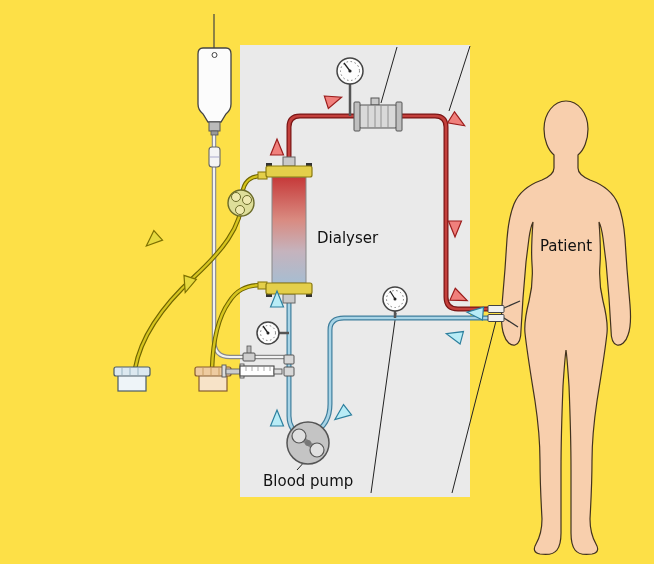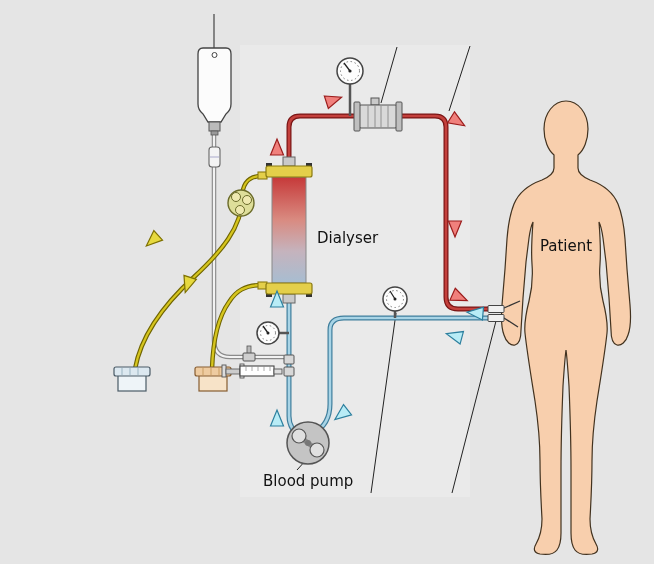--- a/index.html
+++ b/index.html
@@ -1,17 +1,17 @@
 <!DOCTYPE html>
 <html><head>
 <meta charset="utf-8">
 <title>Diagram</title>
 <style>
   html,body{margin:0;padding:0;background:#ffffff;}
-  .canvas{position:relative;width:654px;height:564px;background:#e5e5e5;overflow:hidden;}
+  .canvas{position:relative;width:654px;height:564px;background:#fde047;overflow:hidden;}
   svg{display:block;}
   text{font-family:"DejaVu Sans","Liberation Sans",sans-serif;font-size:15px;fill:#111;}
 </style>
 </head>
 <body>
 
 <div class="canvas">
 <svg width="654" height="564" viewBox="0 0 654 564">
   <defs>
     <linearGradient id="dialGrad" x1="0" y1="0" x2="0" y2="1">

